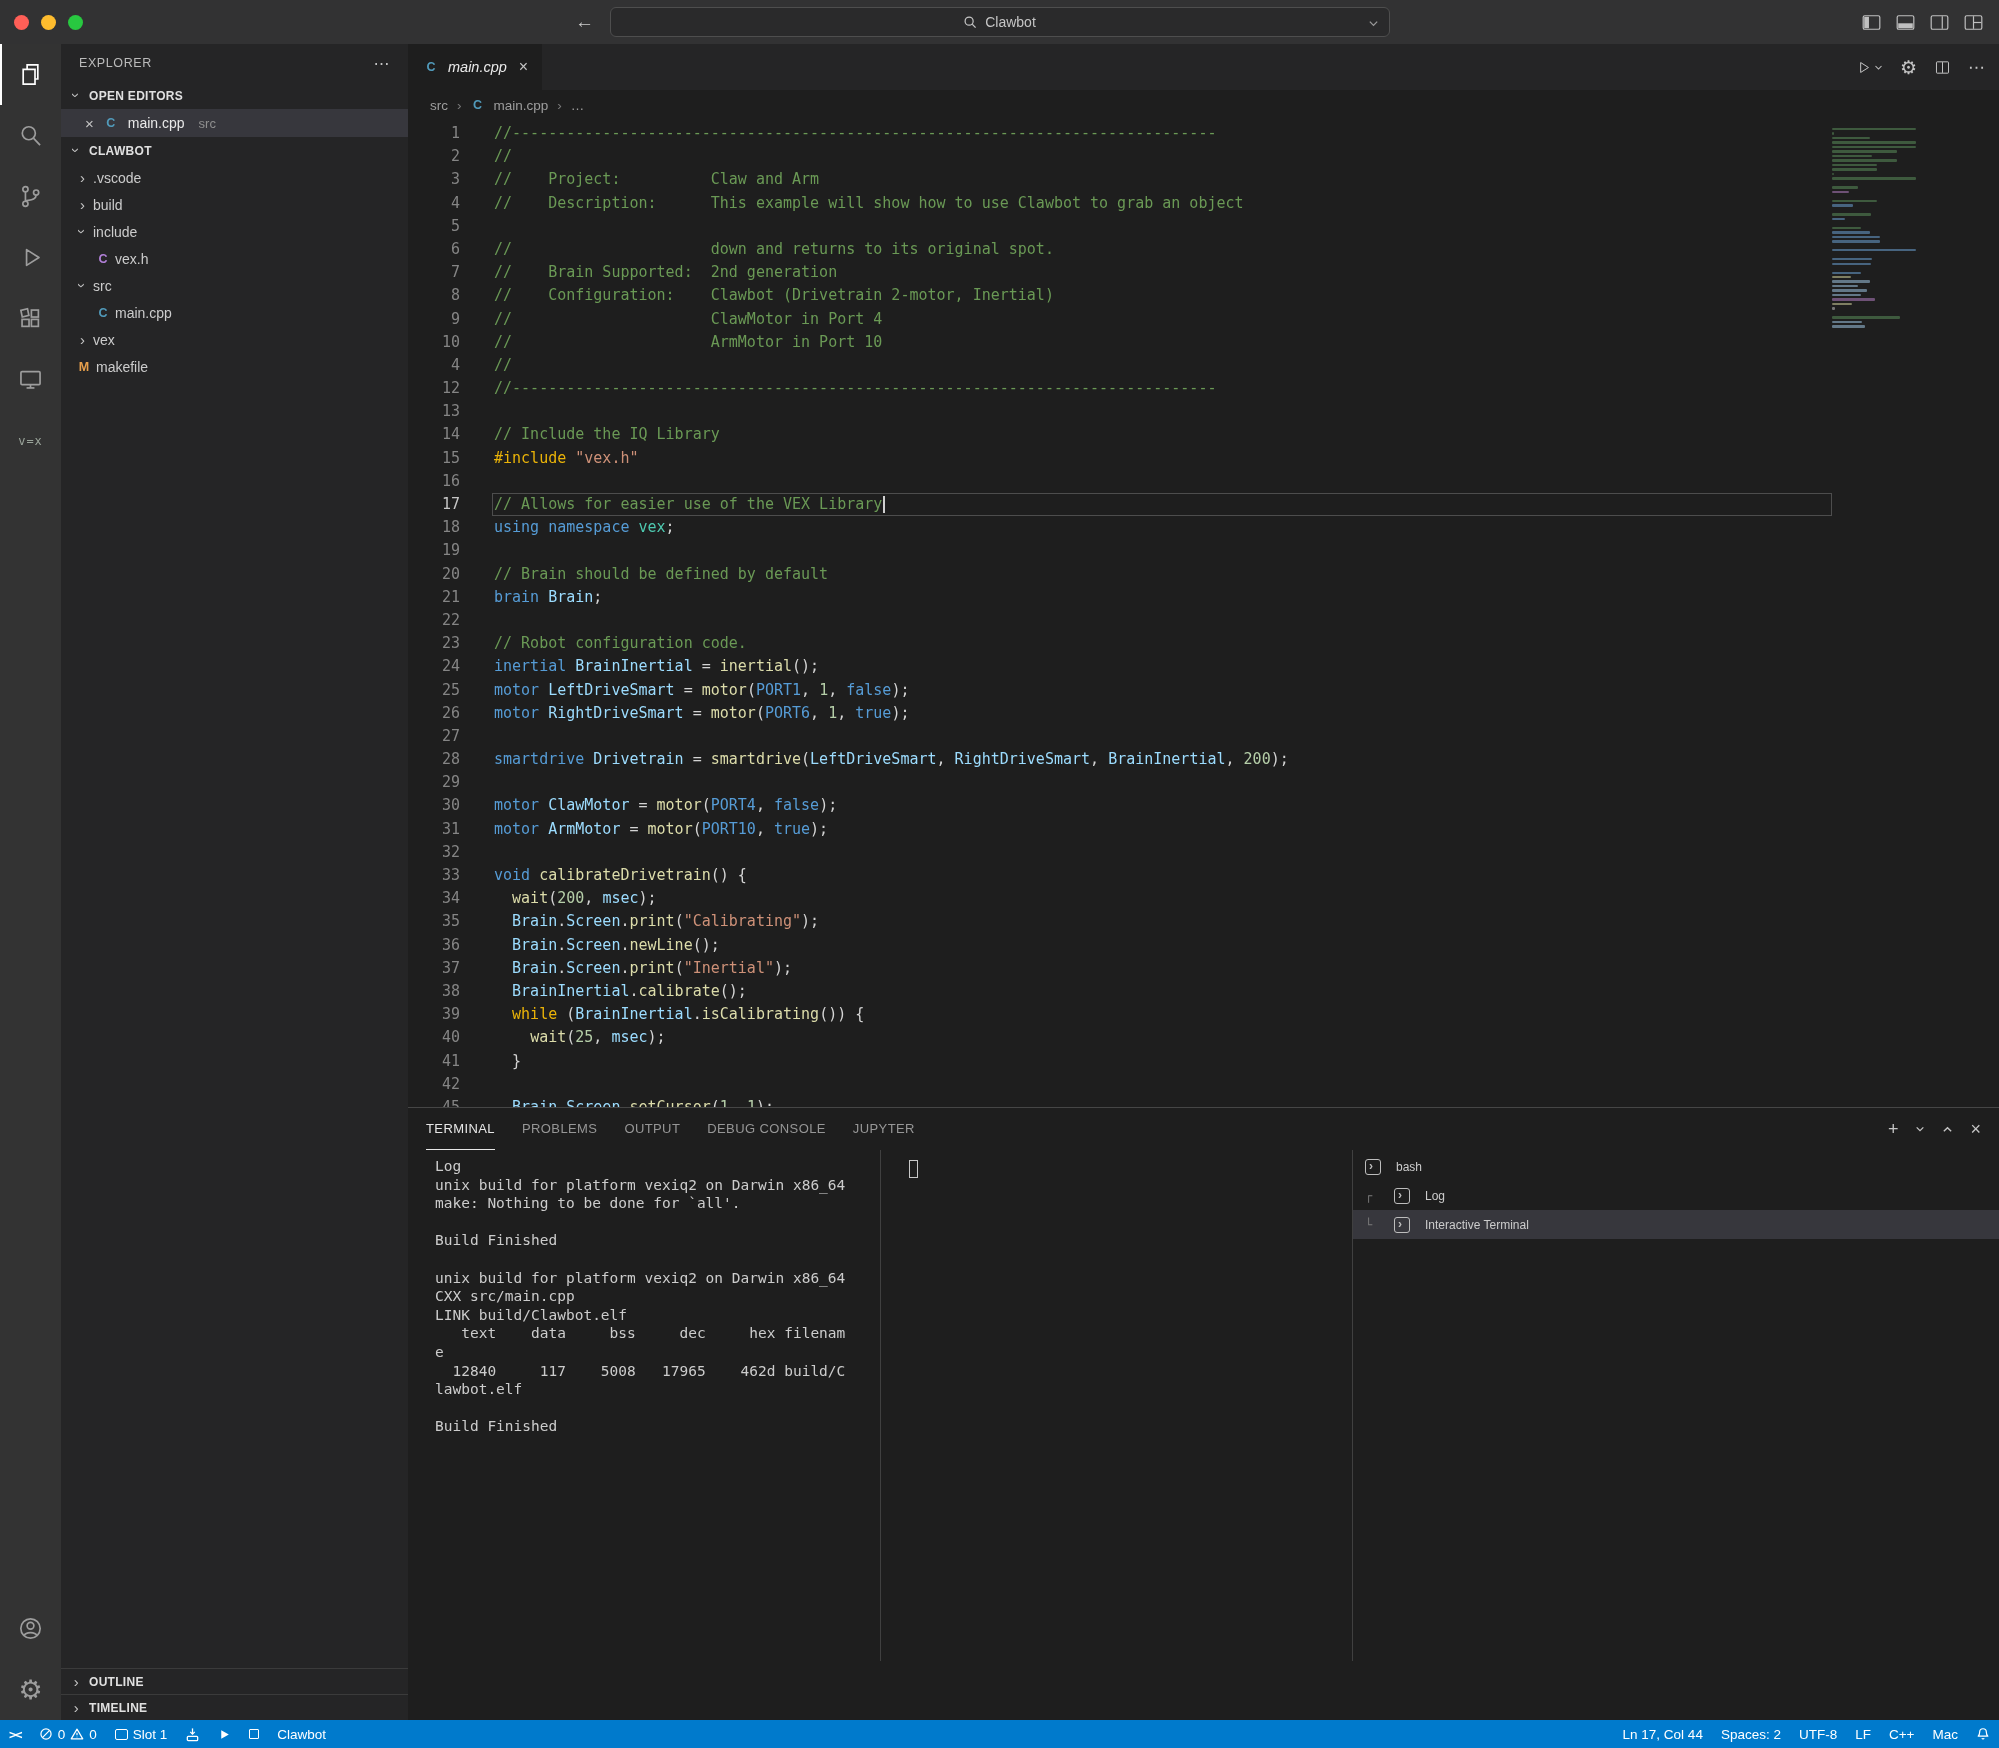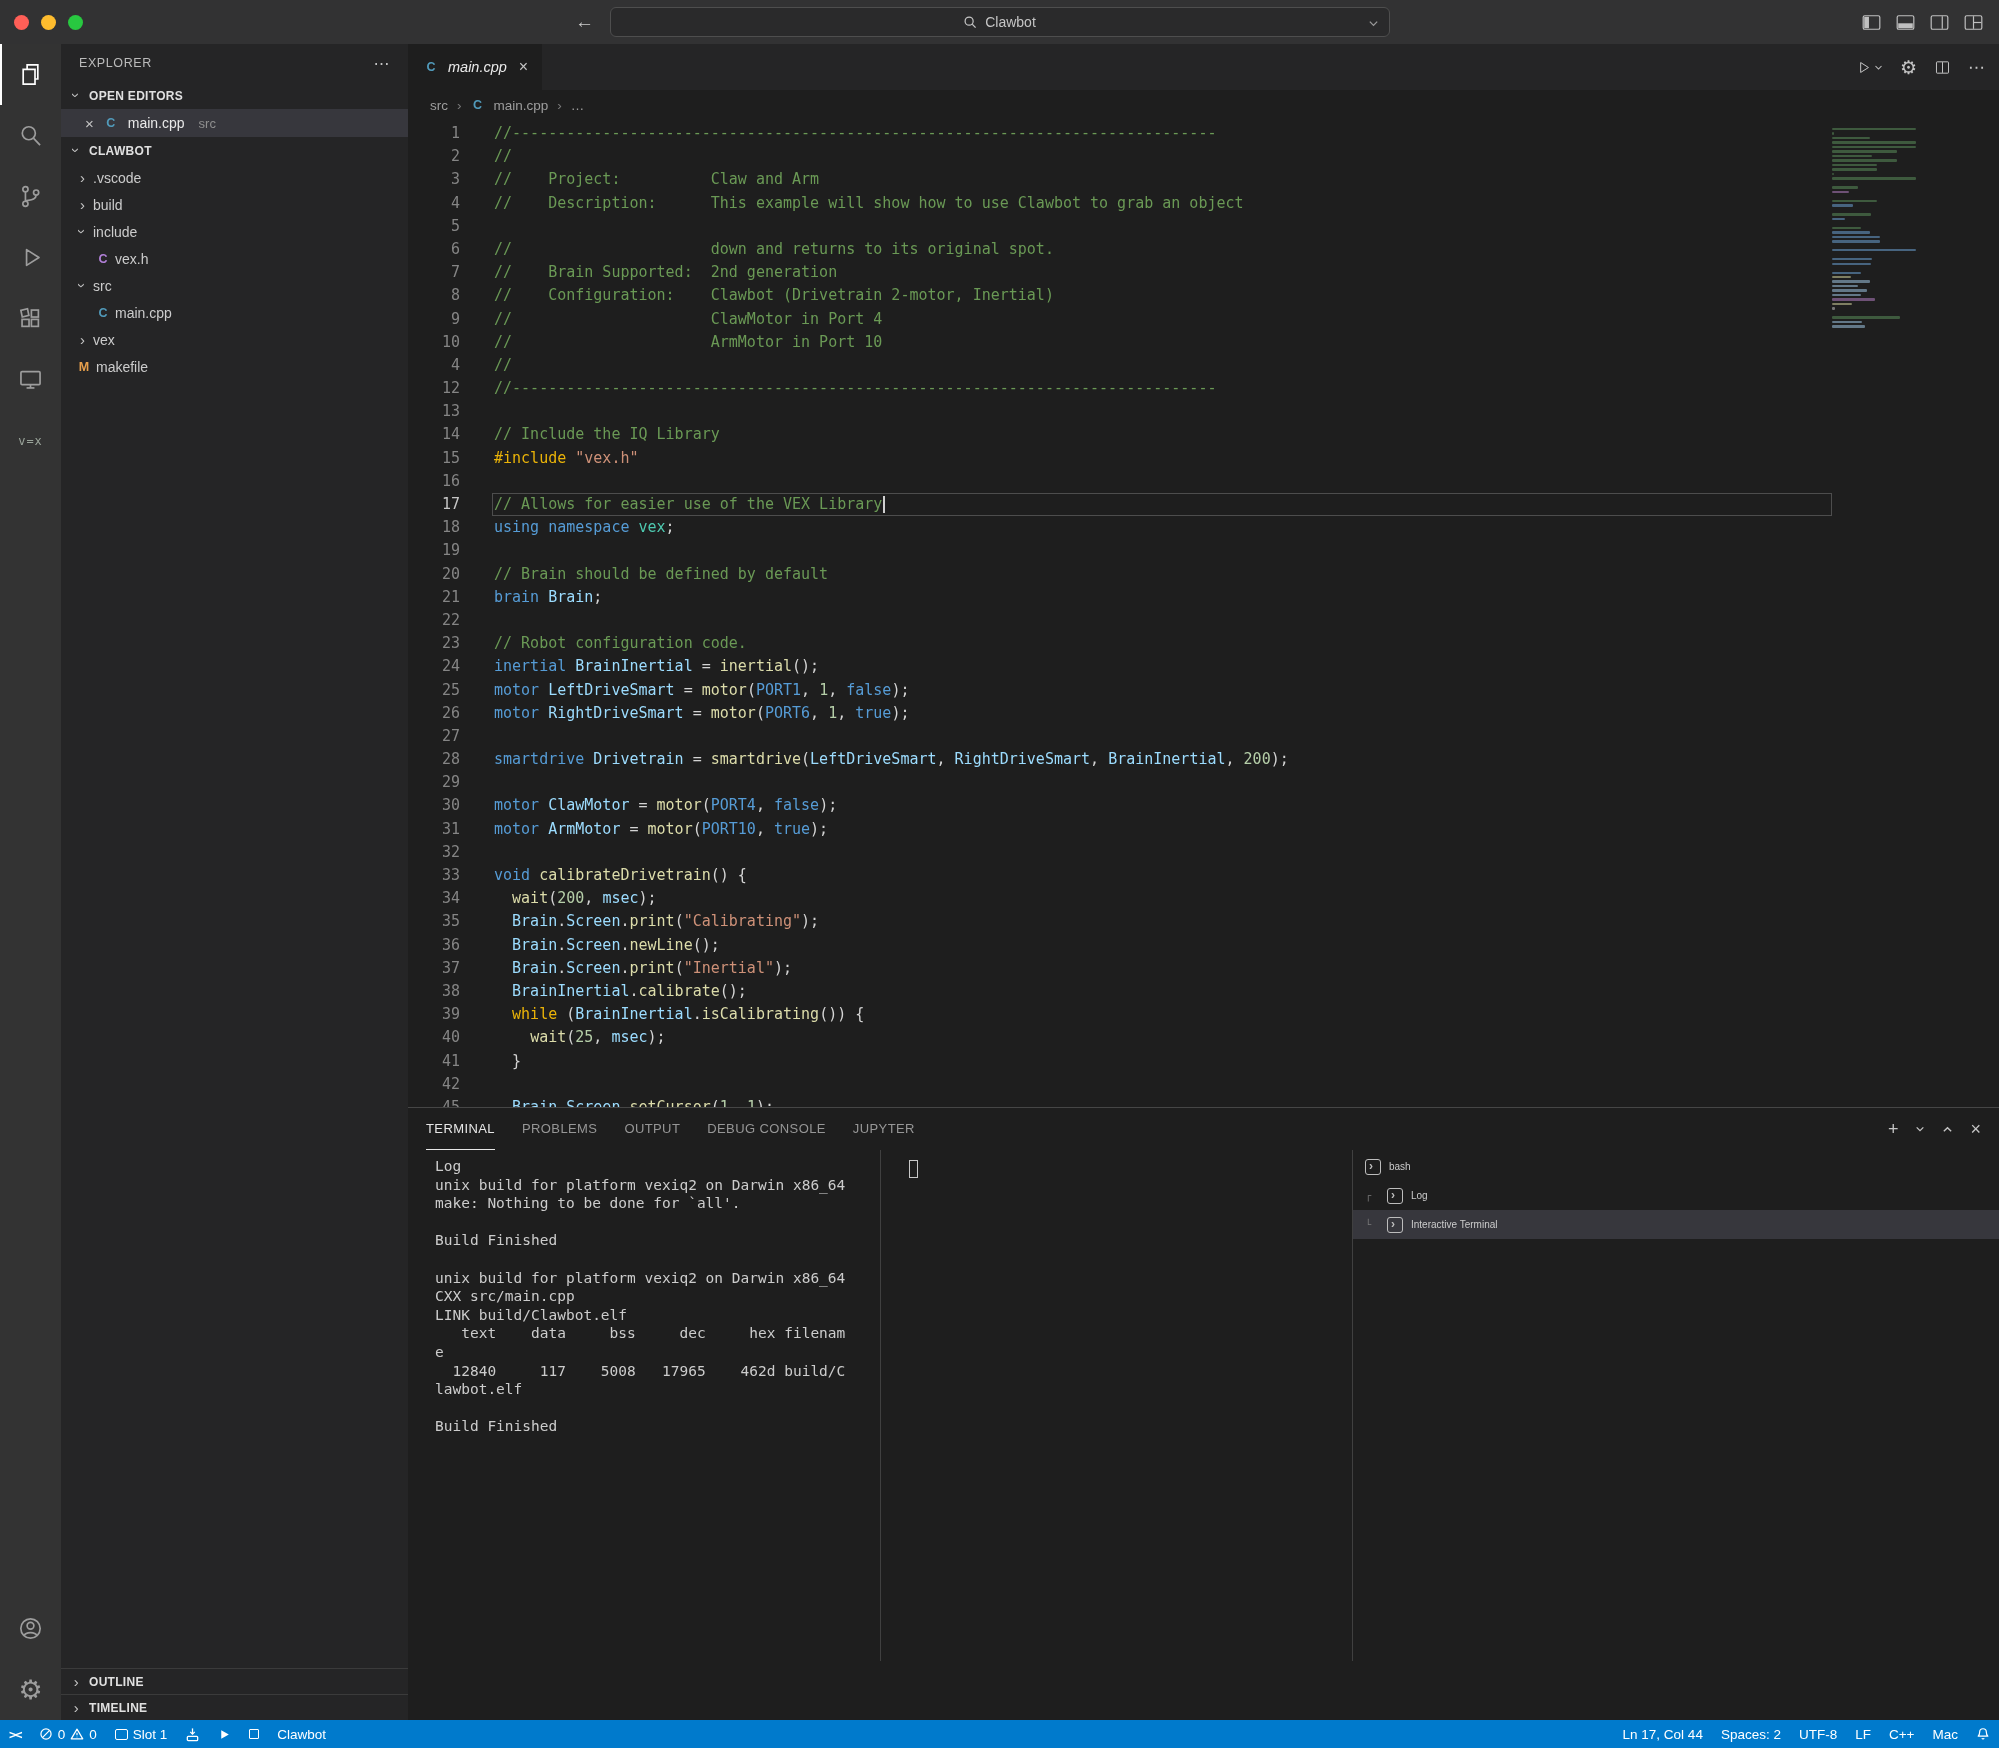--- a/index.html
+++ b/index.html
@@ -71,21 +71,21 @@
   .panel-head{position:relative;height:42px;display:flex;align-items:center;padding-left:18px}
   .ptab{margin-right:27px;font-size:13px;letter-spacing:.4px;color:#969696;height:42px;display:flex;align-items:center;border-bottom:1px solid transparent;cursor:pointer}
   .ptab.active{color:#e7e7e7;border-bottom-color:#e7e7e7}
   .panel-actions{position:absolute;right:18px;top:0;height:42px;display:flex;align-items:center;gap:17px;color:#c5c5c5}
   .panel-actions .glyph{font-size:18px;line-height:1}
   .panel-actions svg{stroke:currentColor;fill:none;stroke-width:1.5}
   .term-left{position:absolute;top:42px;left:0;width:472px;bottom:0;padding:7px 0 0 27px;font-family:"DejaVu Sans Mono",monospace;font-size:14.5px;line-height:18.6px;color:#cccccc;white-space:pre;overflow:hidden}
   .term-mid{position:absolute;top:42px;left:472px;width:472px;bottom:0;border-left:1px solid #404040;padding:10px 0 0 28px}
   .hollow-cursor{display:inline-block;width:9px;height:18px;border:1px solid #c8c8c8}
   .term-list{position:absolute;top:42px;left:944px;right:0;bottom:0;border-left:1px solid #404040;padding-top:2px}
-  .term-row{display:flex;align-items:center;gap:8px;height:29px;padding-left:12px;font-size:10px;color:#cccccc;cursor:pointer}
+  .term-row{display:flex;align-items:center;gap:15px;height:29px;padding-left:12px;font-size:12px;color:#cccccc;cursor:pointer}
   .term-row.selected{background:#37373d}
   .conn{font-family:"DejaVu Sans Mono",monospace;color:#7a7a7a;width:14px;flex:none}
   .term-ico{position:relative;width:16px;height:16px;border:1.2px solid #bdbdbd;border-radius:3px;flex:none}
   .term-ico::before{content:"›";position:absolute;left:3px;top:50%;transform:translateY(-58%);font-size:12px;font-weight:bold;color:#bdbdbd}
 
   
   .statusbar{position:absolute;bottom:0;left:0;right:0;height:28px;background:#007acc;display:flex;align-items:center;color:#ffffff;font-size:13.5px;z-index:40}
   .sb-item{display:flex;align-items:center;gap:5px;padding:0 9px;height:100%;cursor:pointer}
   .sb-item svg{stroke:#ffffff;fill:none;stroke-width:1.4}
   .sb-right{margin-left:auto;display:flex;align-items:center}

